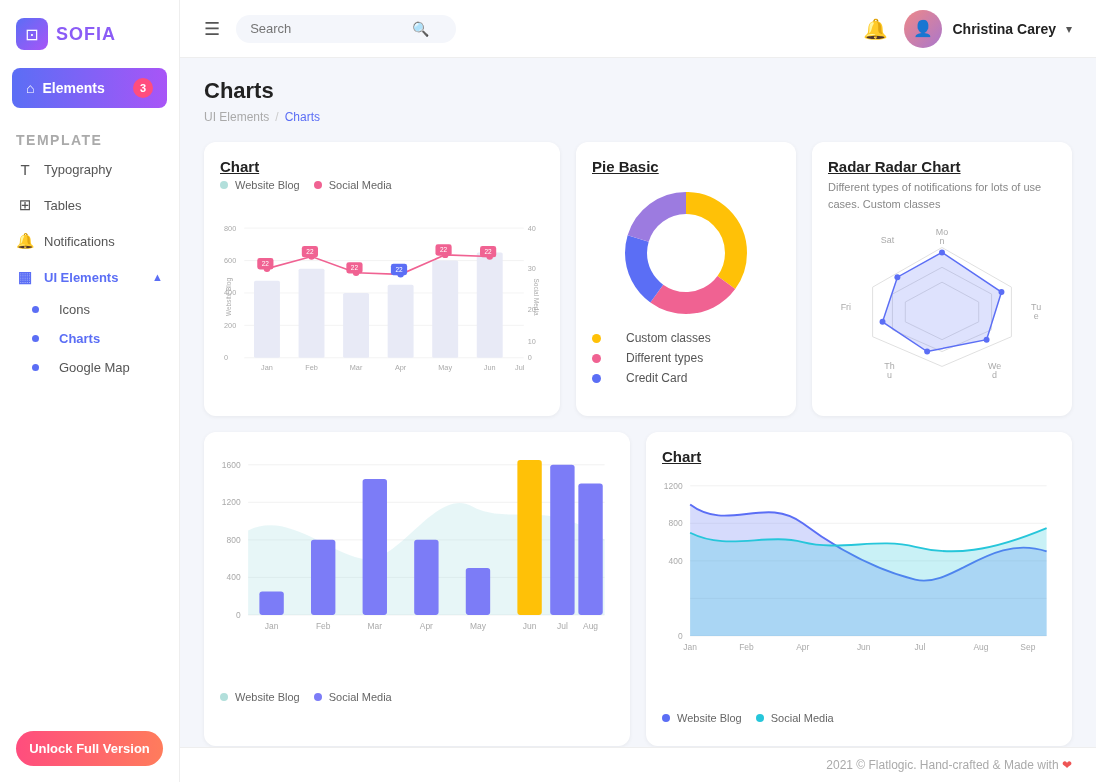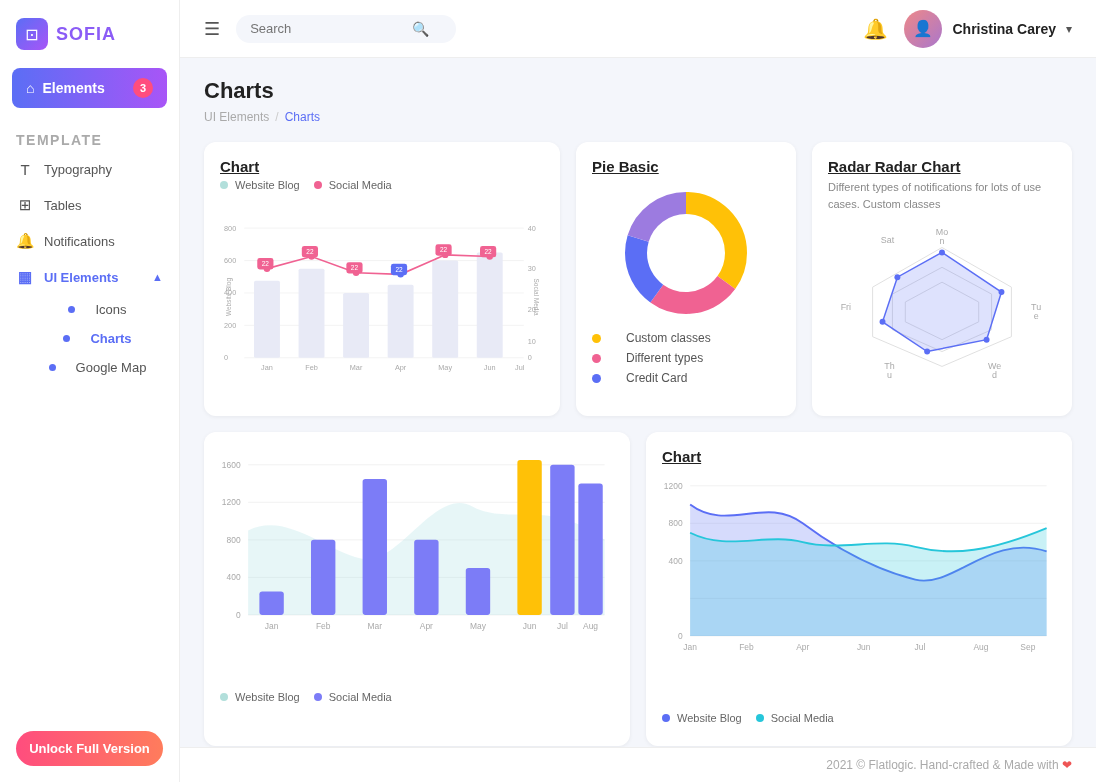--- a/index.html
+++ b/index.html
@@ -11,21 +11,21 @@
     .logo-icon { width: 32px; height: 32px; background: linear-gradient(135deg, #5b6ef5, #a855f7); border-radius: 8px; display: flex; align-items: center; justify-content: center; color: #fff; font-size: 16px; }
     .logo-text { font-weight: 700; font-size: 18px; color: #8b5cf6; letter-spacing: 1px; }
     .sidebar-dashboard { background: linear-gradient(90deg, #5b6ef5, #a855f7); color: #fff; margin: 0 12px 16px; border-radius: 8px; padding: 10px 14px; display: flex; align-items: center; justify-content: space-between; cursor: pointer; }
     .sidebar-dashboard-left { display: flex; align-items: center; gap: 8px; font-weight: 600; font-size: 14px; }
     .badge { background: #ff4d7e; color: #fff; border-radius: 50%; width: 20px; height: 20px; display: flex; align-items: center; justify-content: center; font-size: 11px; font-weight: 700; }
     .sidebar-section-label { color: #aaa; font-size: 14px; font-weight: 700; letter-spacing: 1.5px; padding: 8px 16px 4px; text-transform: uppercase; }
     .sidebar-item { display: flex; align-items: center; gap: 10px; padding: 9px 16px; color: #555; cursor: pointer; font-size: 13px; }
     .sidebar-item.active { color: #5b6ef5; font-weight: 600; }
     .sidebar-item-icon { font-size: 15px; width: 18px; text-align: center; }
     .sidebar-sub { padding-left: 32px; }
-    .sidebar-sub-item { display: flex; align-items: center; gap: 20px; padding: 7px 16px 7px 0; color: #555; cursor: pointer; font-size: 13px; justify-content: center; }
+    .sidebar-sub-item { display: flex; align-items: center; gap: 20px; padding: 7px 16px 7px 0; color: #555; cursor: pointer; font-size: 13px; }
     .sidebar-sub-item.active { color: #5b6ef5; font-weight: 600; }
     .dot { width: 7px; height: 7px; border-radius: 50%; background: #5b6ef5; flex-shrink: 0; }
     .sidebar-bottom { margin-top: auto; padding: 16px; }
     .unlock-btn { background: linear-gradient(90deg, #ff4d7e, #ff7c5c); color: #fff; border: none; border-radius: 20px; padding: 10px 0; width: 100%; font-weight: 700; font-size: 13px; cursor: pointer; }
 
     
     .main { flex: 1; display: flex; flex-direction: column; overflow: hidden; }
 
     
     .header { background: #fff; border-bottom: 1px solid #eee; display: flex; align-items: center; padding: 0 24px; height: 58px; gap: 16px; }

